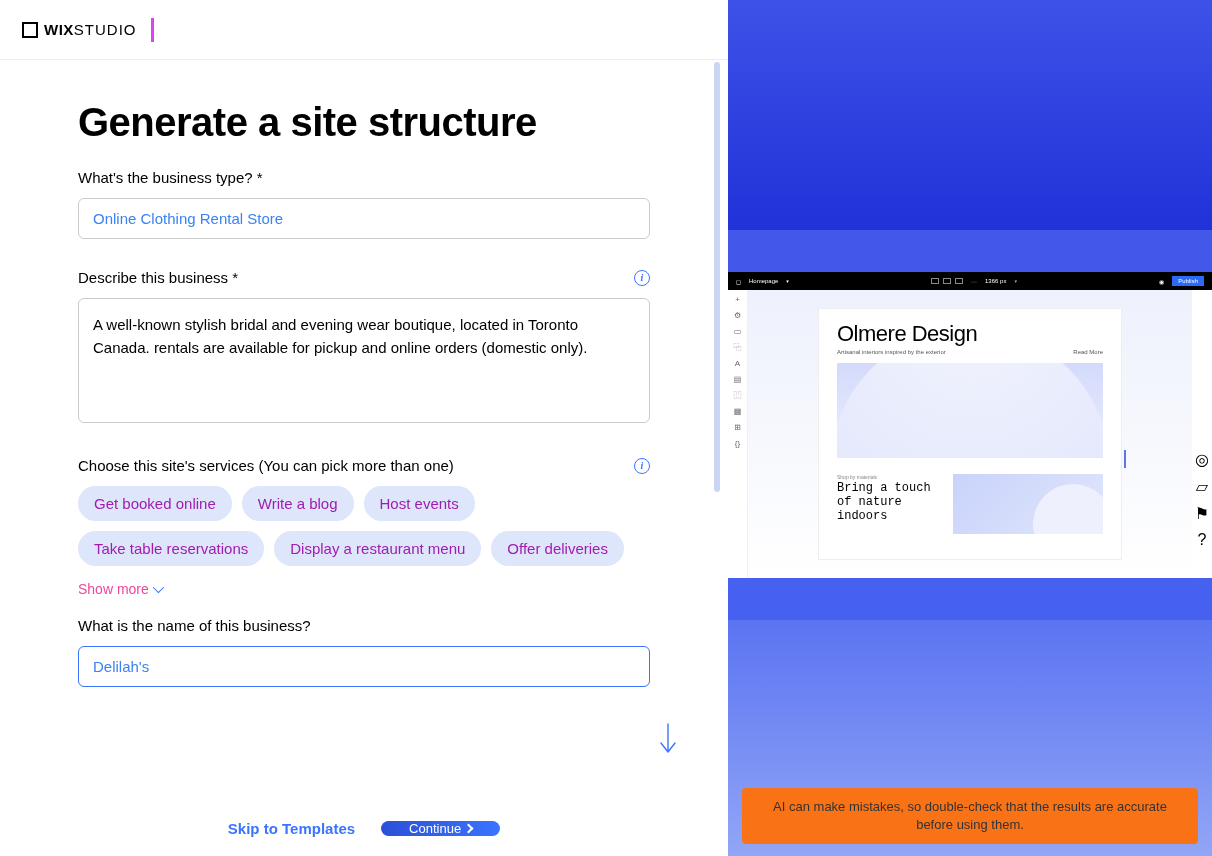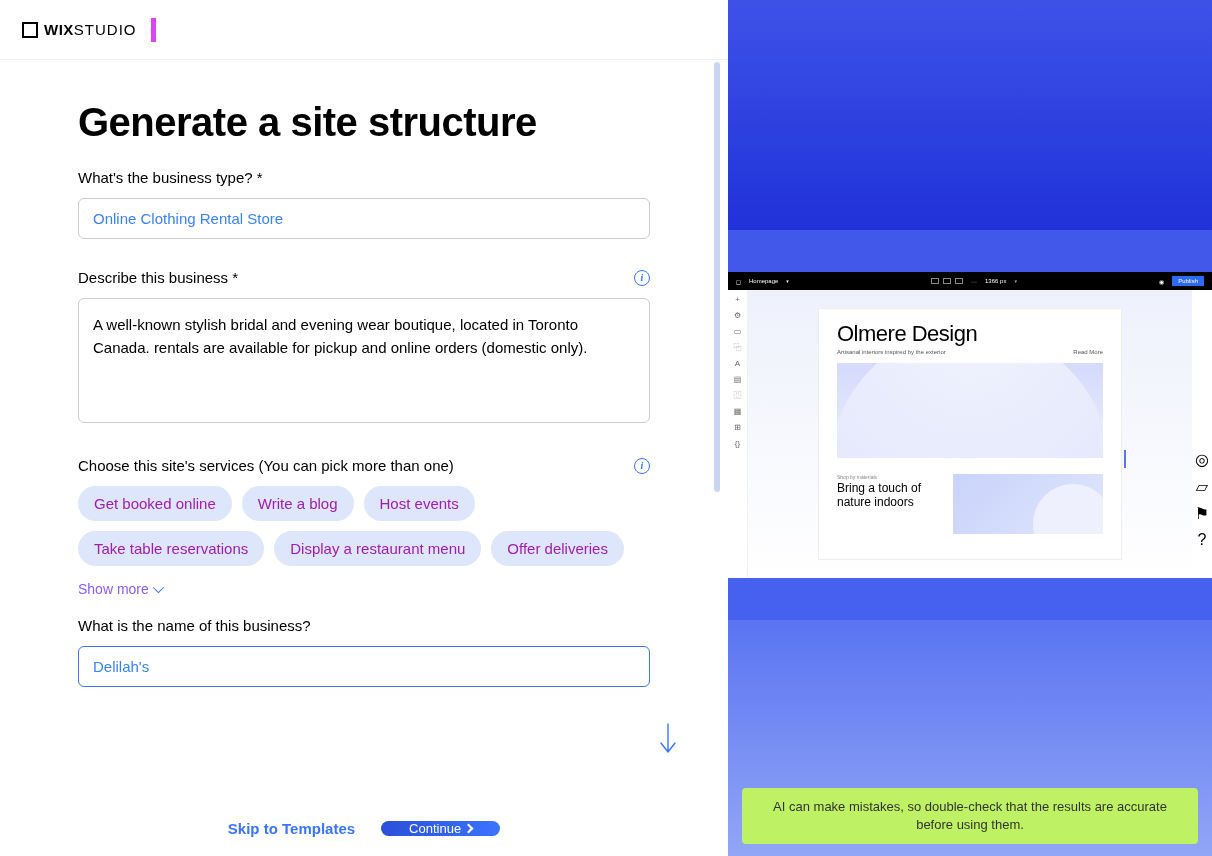--- a/index.html
+++ b/index.html
@@ -26,21 +26,21 @@
   padding: 0 22px;
   border-bottom: 1px solid #eee;
 }
 .logo {
   display: flex;
   align-items: center;
   gap: 6px;
   font-size: 15px;
   font-weight: 700;
   letter-spacing: 0.5px;
-  border-right: 5px solid #d946ef;
+  border-right: 3px solid #d946ef;
   padding-right: 14px;
   height: 24px;
 }
 .logo-square {
   width: 16px; height: 16px;
   border: 2px solid #000;
 }
 .logo-wix { font-weight: 800; }
 .logo-studio { font-weight: 300; letter-spacing: 1px; }
 .form-scroll {
@@ -132,21 +132,21 @@
   background: #dde6fb;
   color: #a21caf;
   font-size: 15px;
   cursor: pointer;
 }
 .chip.selected {
   background: #3a74ff;
   color: #fff;
 }
 .show-more {
-  color: #8b5cf6;
+  color: #ec4899;
   font-size: 14px;
   display: inline-flex;
   align-items: center;
   gap: 4px;
   cursor: pointer;
   margin-bottom: 20px;
 }
 .chevron-down {
   width: 8px; height: 8px;
   border-right: 1.5px solid #3a74ff;
@@ -334,21 +334,21 @@
   background: radial-gradient(circle at top, #f0f2fd, #dde3fb);
   border-radius: 50%;
 }
 .content-row {
   display: flex;
   gap: 10px;
   margin-top: 16px;
 }
 .content-text { flex: 0 0 40%; }
 .content-label { font-size: 5px; color: #888; }
-.content-heading { font-size: 12px; line-height: 1.15; margin-top: 2px; }
+.content-heading { font-size: 12px; line-height: 1.15; margin-top: 2px; font-family: Liberation Mono, monospace; }
 .content-img {
   flex: 1;
   height: 60px;
   background: linear-gradient(135deg, #c9d3fb, #e0e6fc);
   position: relative;
   overflow: hidden;
 }
 .content-img-circle {
   position: absolute;
   right: -10px; bottom: -30px;
@@ -361,21 +361,21 @@
   width: 2px; height: 18px;
   background: #5a74f2;
   top: 160px;
 }
 .side-handle.l { left: 86px; }
 .side-handle.r { right: 66px; }
 .disclaimer {
   position: absolute;
   bottom: 12px;
   left: 14px; right: 14px;
-  background: #bef264;
+  background: #f97316;
   border-radius: 4px;
   padding: 10px 20px;
   text-align: center;
   font-size: 13px;
   color: #333;
   line-height: 1.4;
 }
 </style>
 </head>
 <body>

